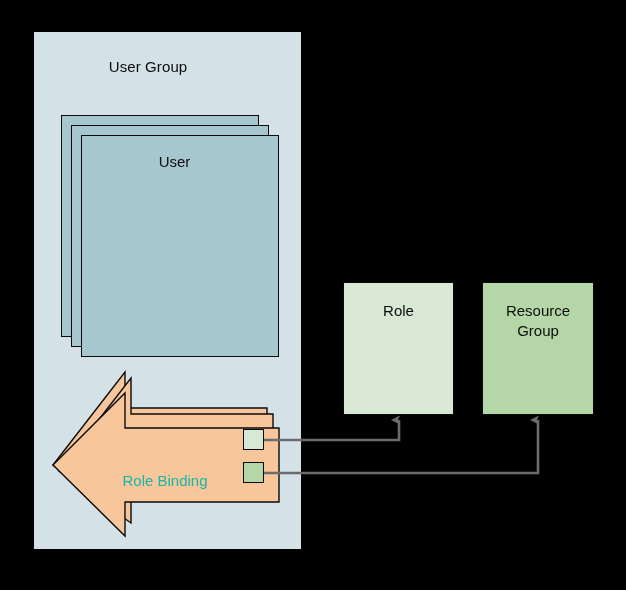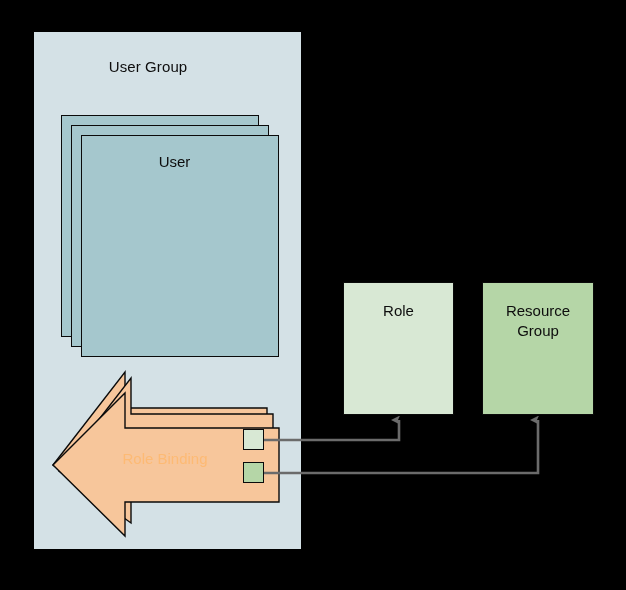--- a/index.html
+++ b/index.html
@@ -64,25 +64,25 @@
   .rb-stack {
     position: absolute;
     left: 45px;
     top: 360px;
     width: 240px;
     height: 185px;
   }
   .rb-label {
     position: absolute;
     left: 60px;
-    top: 450px;
+    top: 472px;
     width: 210px;
     text-align: center;
     font-size: 15px;
-    color: #fdba74;
+    color: #14b8a6;
     z-index: 6;
   }
 
   
   .box {
     position: absolute;
     border: 1.3px solid #0a0a0a;
     box-sizing: border-box;
     padding-top: 18px;
     text-align: center;

